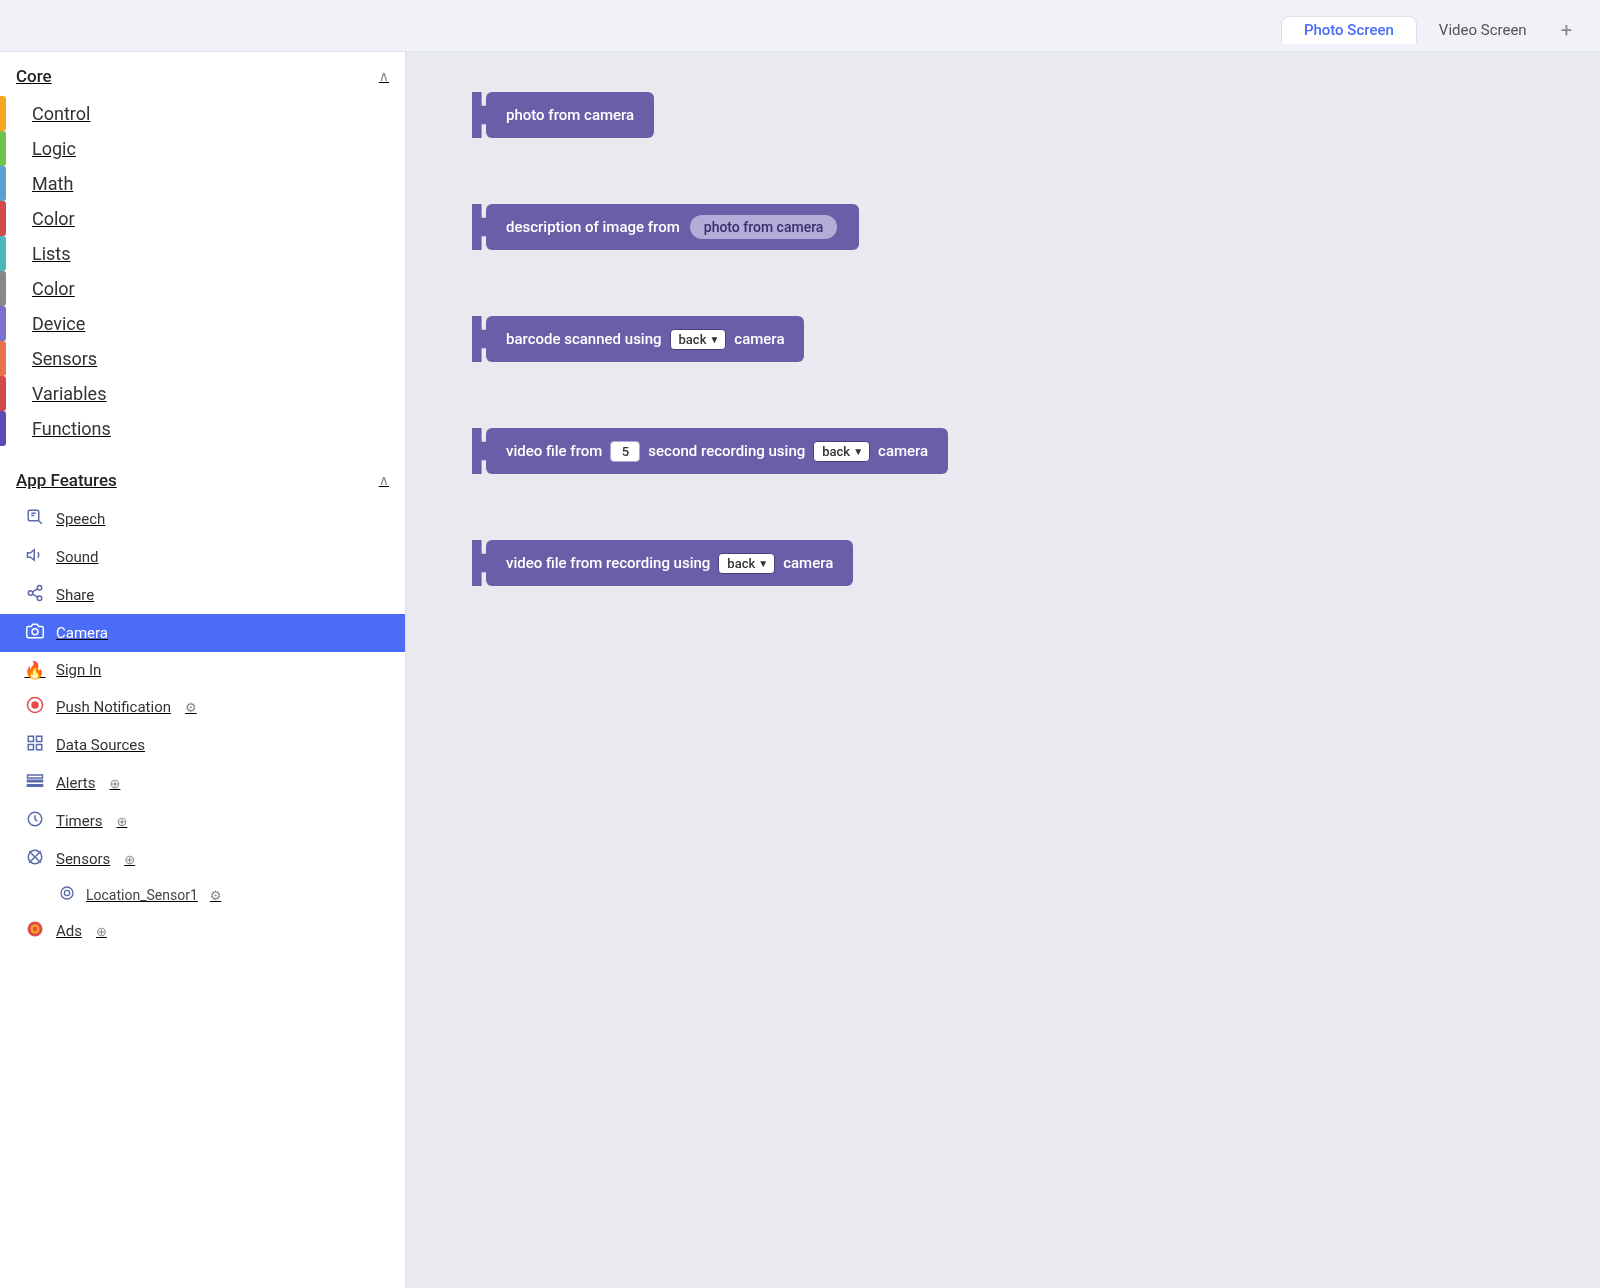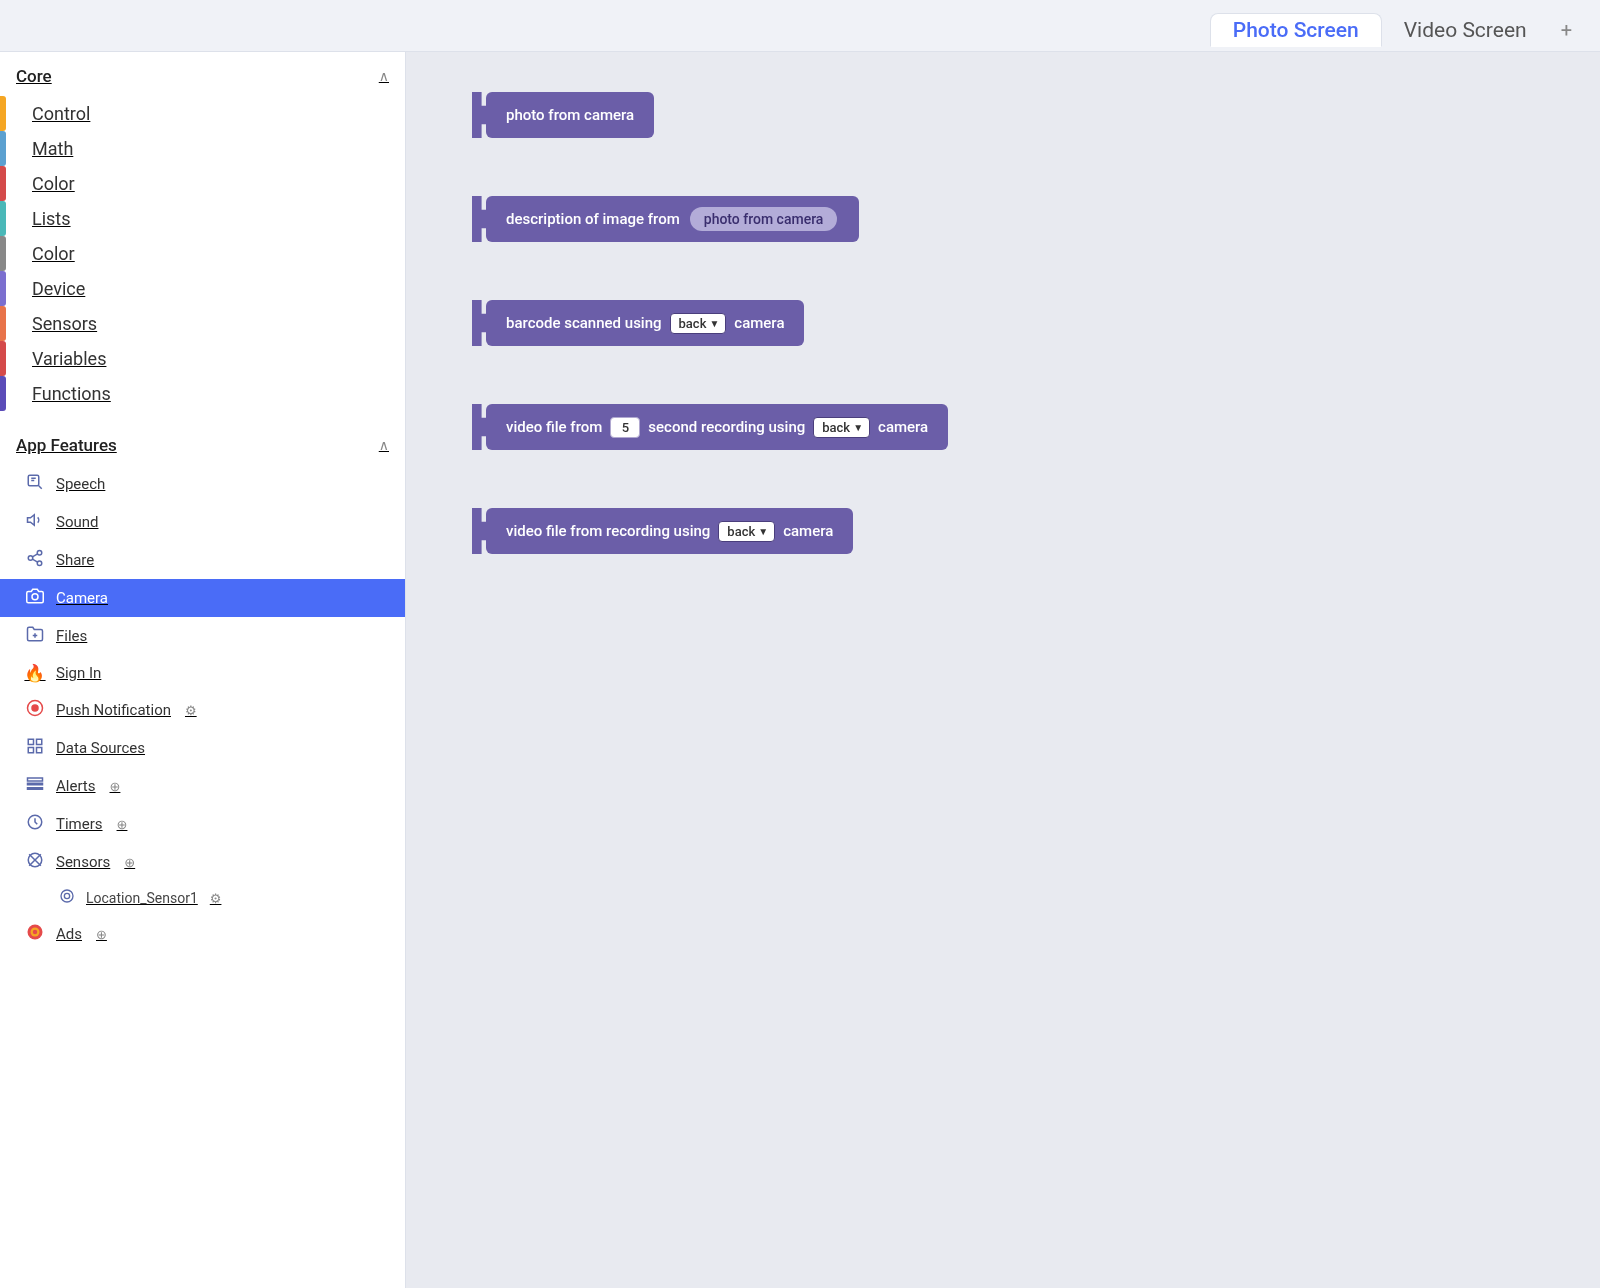--- a/index.html
+++ b/index.html
@@ -19,21 +19,21 @@
       align-items: center;
       background: #f0f2f7;
       padding: 8px 16px 0 16px;
       justify-content: flex-end;
       border-bottom: 1px solid #dde1ea;
       min-height: 52px;
     }
     .tab {
       padding: 4px 22px;
       border-radius: 8px 8px 0 0;
-      font-size: 21px;
+      font-size: 15px;
       cursor: pointer;
       color: #555;
       background: transparent;
     }
     .tab.active {
       background: #ffffff;
       color: #4a6cf7;
       font-weight: 500;
       border: 1px solid #dde1ea;
       border-bottom: 1px solid #fff;
@@ -154,21 +154,21 @@
     
     .block {
       display: inline-flex;
       align-items: center;
       background: #6b5ea8;
       color: #fff;
       border-radius: 6px;
       padding: 0;
       font-size: 15px;
       font-weight: 500;
-      margin-bottom: 30px;
+      margin-bottom: 38px;
       position: relative;
       min-height: 46px;
       white-space: nowrap;
     }
 
     .block-inner {
       padding: 10px 20px;
       display: flex;
       align-items: center;
       gap: 8px;
@@ -245,20 +245,24 @@
     <div class="section-header">
       <span>Core</span>
       <span class="chevron">∧</span>
     </div>
     <div class="core-items">
       <div class="core-item">
         <div class="color-bar" style="background:#f5a623;"></div>
         <span>Control</span>
       </div>
       <div class="core-item">
+        <div class="color-bar" style="background:#6cc44a;"></div>
+        <span>Logic</span>
+      </div>
+      <div class="core-item">
         <div class="color-bar" style="background:#5ba0d0;"></div>
         <span>Math</span>
       </div>
       <div class="core-item">
         <div class="color-bar" style="background:#d44a4a;"></div>
         <span>Color</span>
       </div>
       <div class="core-item">
         <div class="color-bar" style="background:#4ab8b8;"></div>
         <span>Lists</span>
@@ -328,30 +332,20 @@
       <div class="feature-item active">
         <span class="feature-icon">
           <svg width="18" height="18" viewBox="0 0 24 24" fill="none" stroke="currentColor" stroke-width="2">
             <path d="M23 19a2 2 0 0 1-2 2H3a2 2 0 0 1-2-2V8a2 2 0 0 1 2-2h4l2-3h6l2 3h4a2 2 0 0 1 2 2z"></path>
             <circle cx="12" cy="13" r="4"></circle>
           </svg>
         </span>
         <span>Camera</span>
       </div>
 
-      <div class="feature-item">
-        <span class="feature-icon">
-          <svg width="18" height="18" viewBox="0 0 24 24" fill="none" stroke="currentColor" stroke-width="2">
-            <path d="M22 19a2 2 0 0 1-2 2H4a2 2 0 0 1-2-2V5a2 2 0 0 1 2-2h5l2 3h9a2 2 0 0 1 2 2z"></path>
-            <line x1="12" y1="11" x2="12" y2="17"></line>
-            <line x1="9" y1="14" x2="15" y2="14"></line>
-          </svg>
-        </span>
-        <span>Files</span>
-      </div>
 
       <div class="feature-item">
         <span class="feature-icon orange">🔥</span>
         <span>Sign In</span>
       </div>
 
       <div class="feature-item">
         <span class="feature-icon red">
           <svg width="18" height="18" viewBox="0 0 24 24" fill="none" stroke="#e54a4a" stroke-width="2">
             <circle cx="12" cy="12" r="10"></circle>

